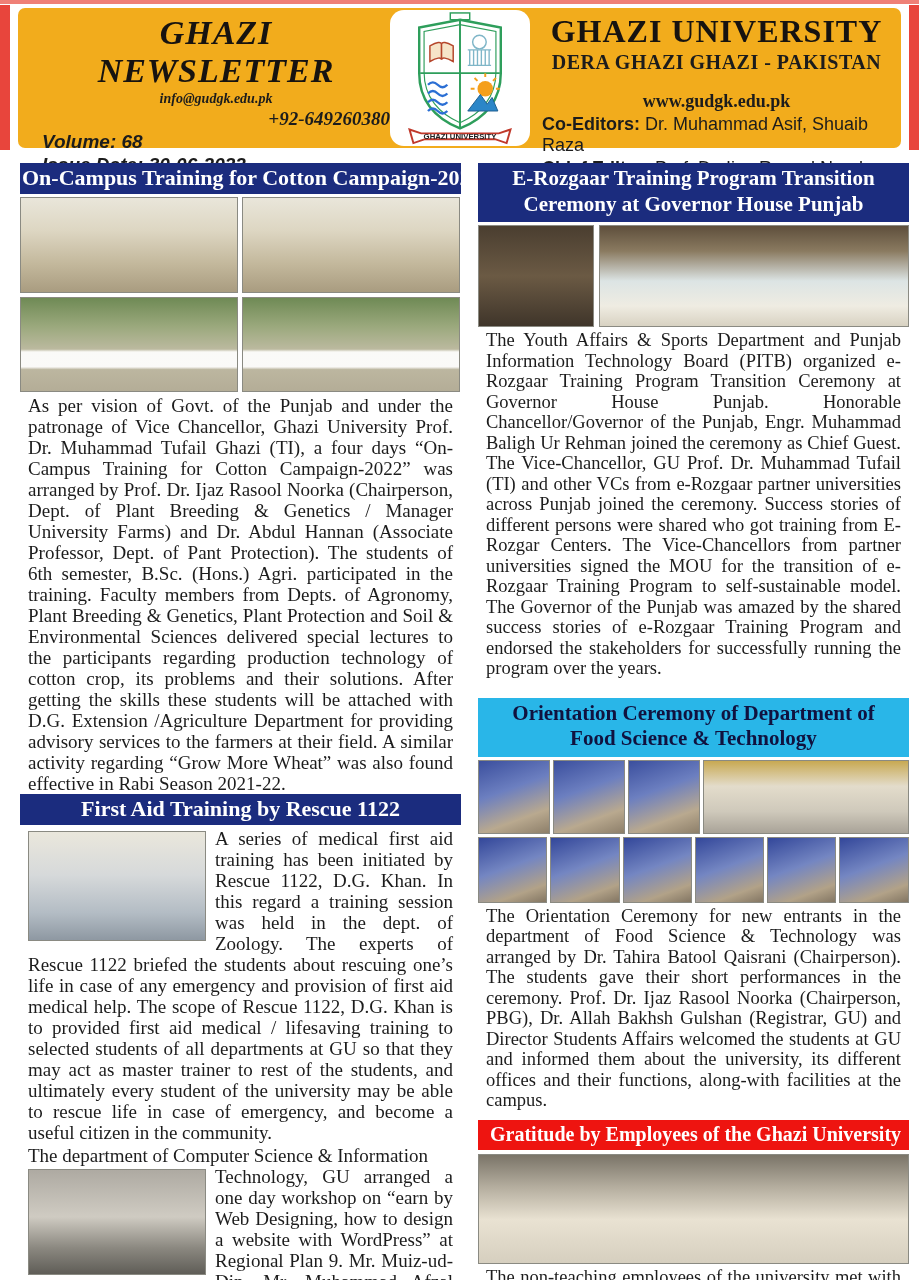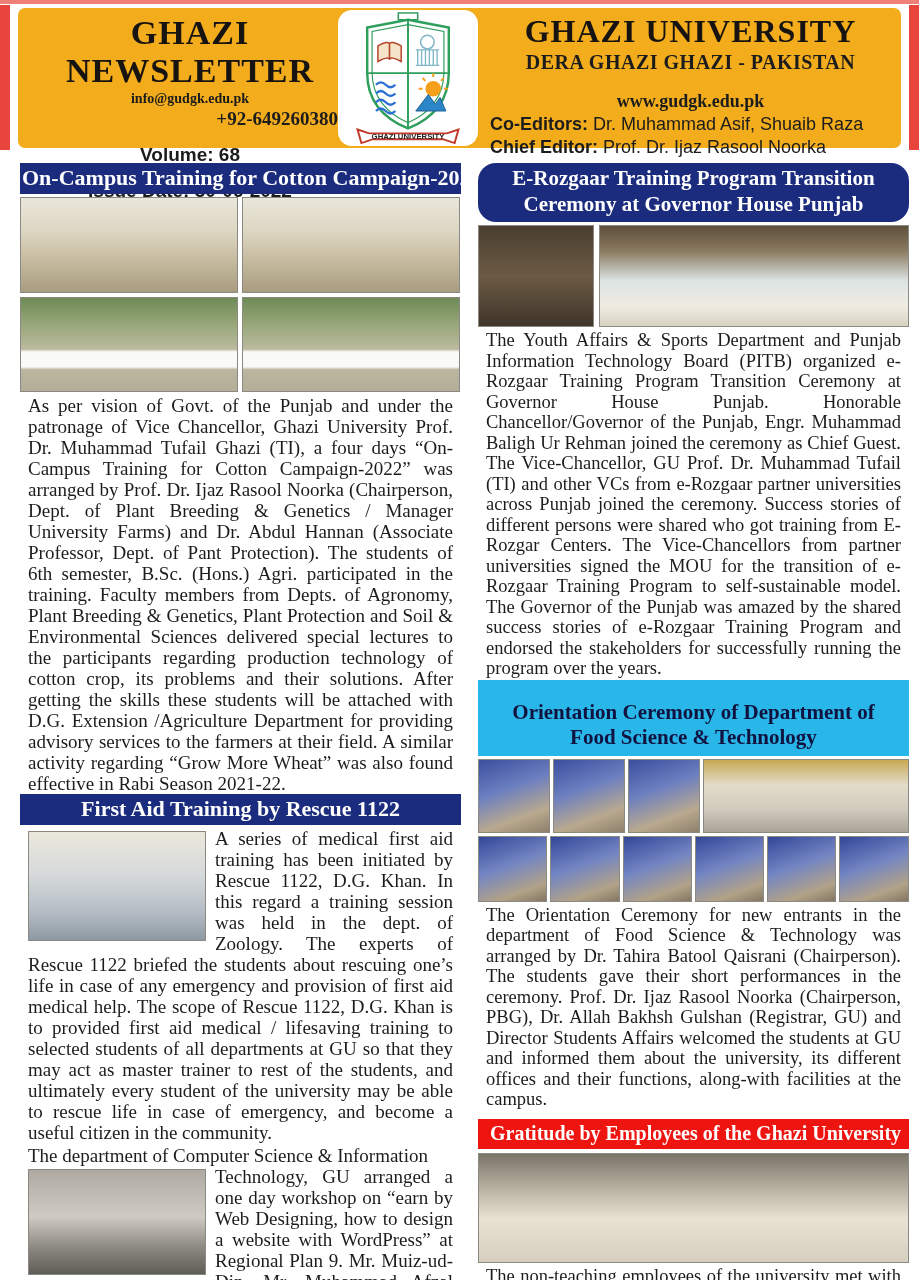--- a/index.html
+++ b/index.html
@@ -6,48 +6,48 @@
   .page{position:relative;width:919px;height:1280px;background:#fff;overflow:hidden;
         font-family:"Liberation Serif",serif;color:#1c1c1c;}
   
   .top-line{position:absolute;top:0;left:0;width:919px;height:4px;background:#ef8077;}
   .edge{position:absolute;top:5px;width:10px;height:145px;background:#e8453c;}
   .edge.left{left:0;} .edge.right{right:0;}
 
   
   .masthead{position:absolute;top:8px;left:18px;width:883px;height:140px;background:#F2AC1C;
             border-radius:7px;display:flex;align-items:stretch;}
-  .mast-left{width:320px;padding:6px 0 0 24px;box-sizing:border-box;}
+  .mast-left{width:372px;padding:6px 0 0 24px;box-sizing:border-box;font-style:italic;}
   .news-title{font-size:34px;font-weight:bold;letter-spacing:1px;text-align:center;color:#171310;
               font-family:"Liberation Serif",serif;}
   .news-email{font-size:14px;font-weight:bold;text-align:center;margin-top:1px;}
   .news-phone{font-size:19px;font-weight:bold;text-align:right;margin-top:1px;}
   .news-vol,.news-issue{font-family:"Liberation Sans",sans-serif;font-size:19px;font-weight:bold;
-              text-align:center;margin-top:14px;}
+              text-align:left;margin-top:1px;}
   .mast-logo{width:140px;background:#fff;border-radius:14px;margin:2px 0;display:flex;
              align-items:center;justify-content:center;}
   .mast-right{flex:1;padding:5px 10px 0 12px;box-sizing:border-box;text-align:center;}
   .uni-title{font-size:32px;font-weight:bold;letter-spacing:1px;color:#171310;}
   .uni-loc{font-size:20px;font-weight:bold;letter-spacing:.5px;margin-top:1px;}
   .uni-web{font-size:18px;font-weight:bold;margin-top:17px;}
   .ed-line{font-family:"Liberation Sans",sans-serif;font-size:18px;text-align:left;margin-top:2px;}
   .ed-line .lbl{font-weight:bold;}
 
   
   .columns{position:absolute;top:163px;left:20px;width:889px;display:flex;gap:17px;}
   .col{display:block;}
   .col.left{width:441px;}
   .col.right{width:431px;}
 
   .bar{font-weight:bold;text-align:center;white-space:normal;}
   .bar.navy{background:#1B2C7E;color:#fff;font-size:22px;padding:2px 2px 3px;}
   .bar.navy.one{white-space:nowrap;overflow:hidden;}
-  .bar.navy.two{font-size:21px;padding:3px 30px 5px;line-height:1.22;border-radius:18px;}
+  .bar.navy.two{font-size:21px;padding:3px 30px 5px;line-height:1.22;}
   .bar.green{background:#76BE44;color:#000;font-size:21px;padding:3px 0 4px;white-space:nowrap;overflow:hidden;margin-top:7px;}
-  .bar.cyan{background:#29B6E8;color:#10123f;font-size:21px;padding:20px 26px 5px;line-height:1.22;margin-top:1px;}
+  .bar.cyan{background:#29B6E8;color:#10123f;font-size:21px;padding:3px 26px 5px;line-height:1.22;margin-top:19px;}
   .bar.red{background:#EE1410;color:#fff;font-size:20px;padding:3px 12px 4px;margin-top:9px;white-space:nowrap;overflow:hidden;}
 
   .body{font-size:19px;line-height:21px;text-align:justify;margin:3px 8px 0;}
   .col.right .body{font-size:18.5px;line-height:20.5px;}
 
   .photo{box-sizing:border-box;border:1px solid #8a8a82;}
   .grid2{display:flex;flex-wrap:wrap;gap:4px;margin-top:3px;}
   .grid2 .photo{width:218px;}
   .ph-class{height:96px;background:linear-gradient(180deg,#e9e6da 0%,#ddd6c2 35%,#c3b89c 70%,#a99c80 100%);}
   .ph-banner{height:95px;background:

